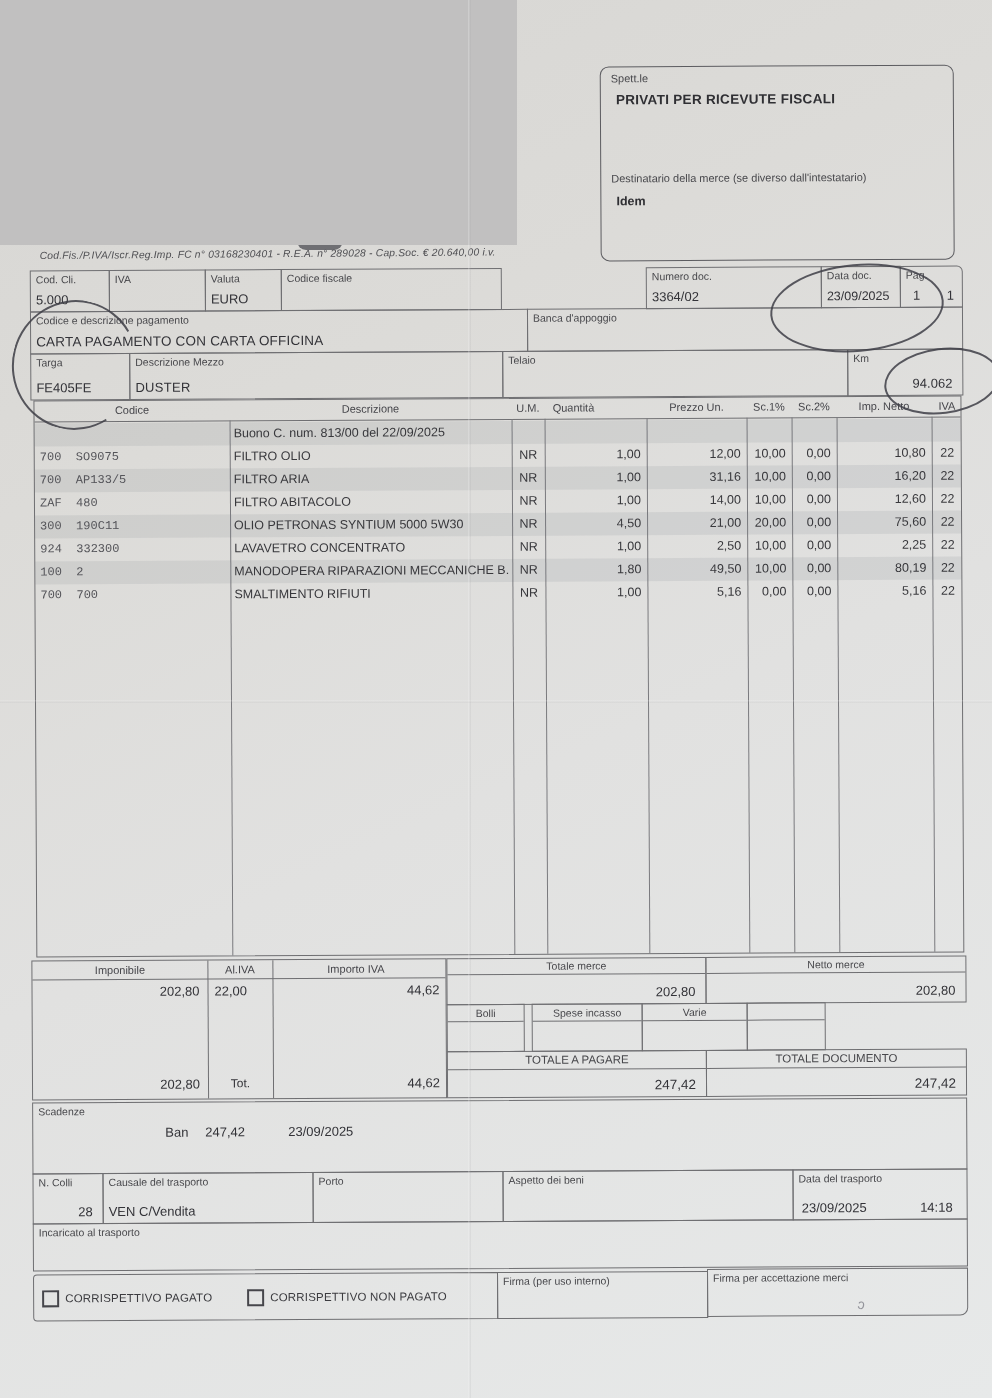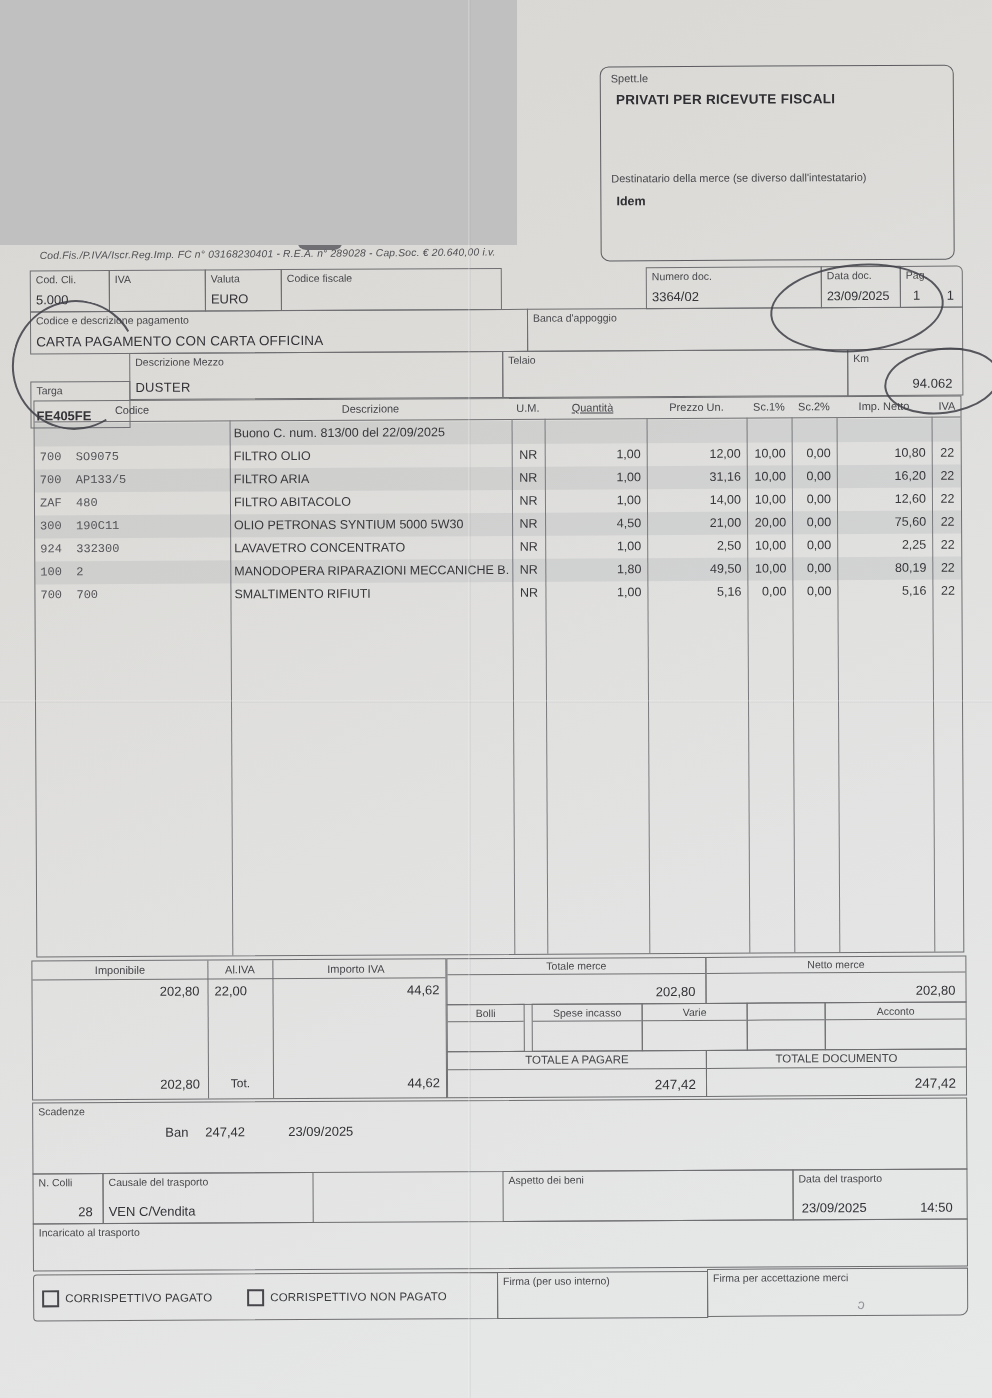--- a/index.html
+++ b/index.html
@@ -6,21 +6,21 @@
   body{width:992px;height:1398px;overflow:hidden;font-family:"Liberation Sans",sans-serif;}
   .scan{position:relative;width:992px;height:1398px;overflow:hidden;
         background:linear-gradient(155deg,#d7d6d3 0%,#dcdbd8 28%,#e1e1e0 55%,#e7e9e9 100%);}
   .form{position:absolute;inset:0;transform:rotate(-0.3deg);}
   
   .bx{position:absolute;border:1px solid #6f6f72;box-sizing:border-box;}
   .lb{position:absolute;top:2px;left:5px;font-size:10.5px;color:#48484c;white-space:nowrap;}
   .lbc{position:absolute;top:2px;left:0;right:0;text-align:center;font-size:10.5px;color:#48484c;white-space:nowrap;}
   .vl{position:absolute;bottom:4px;left:5px;font-size:13px;color:#333338;white-space:nowrap;}
   .vr{left:auto;right:10px;}
-  .bold{font-weight:bold;}
+  .bold{font-weight:normal;}
   
   .redact{position:absolute;left:0;top:0;width:517px;height:245px;background:#c1c0c0;z-index:6;}
   .smudge{position:absolute;left:297px;top:241px;width:46px;height:9px;background:#54545a;
           border-radius:0 0 18px 18px;opacity:.8;z-index:5;}
   
   .recip{position:absolute;left:603px;top:67px;width:354px;height:195px;border:1.5px solid #5c5c60;
          border-radius:9px;box-sizing:border-box;}
   .recip .sal{position:absolute;top:5px;left:10px;font-size:11px;color:#48484c;}
   .recip .nm{position:absolute;top:25px;left:15px;font-size:13.5px;font-weight:bold;color:#2f2f33;letter-spacing:.3px;}
   .recip .dl{position:absolute;top:105px;left:10px;font-size:11px;color:#48484c;}
@@ -109,42 +109,42 @@
     </div>
 
     <div class="bx" style="left:32px;top:309px;width:498px;height:43px;">
       <span class="lb">Codice e descrizione pagamento</span>
       <span class="vl" style="font-size:13.5px;letter-spacing:.2px;">CARTA PAGAMENTO CON CARTA OFFICINA</span>
     </div>
     <div class="bx" style="left:529px;top:309px;width:436px;height:43px;">
       <span class="lb">Banca d'appoggio</span>
     </div>
 
-    <div class="bx" style="left:32px;top:351px;width:100px;height:47px;margin-top:28px;">
+    <div class="bx" style="left:32px;top:351px;width:100px;height:47px;">
       <span class="lb">Targa</span>
       <span class="vl bold">FE405FE</span>
     </div>
     <div class="bx" style="left:131px;top:351px;width:374px;height:47px;">
       <span class="lb">Descrizione Mezzo</span>
       <span class="vl" style="letter-spacing:.3px;">DUSTER</span>
     </div>
     <div class="bx" style="left:504px;top:351px;width:346px;height:47px;">
       <span class="lb">Telaio</span>
     </div>
     <div class="bx" style="left:849px;top:351px;width:116px;height:47px;">
       <span class="lb">Km</span>
       <span class="vl vr">94.062</span>
     </div>
 
     <div class="itable">
       <div class="ithead">
         <span style="left:0;width:195px;">Codice</span>
         <span style="left:195px;width:282px;">Descrizione</span>
         <span style="left:477px;width:33px;">U.M.</span>
-        <span style="left:507px;width:102px;text-decoration:underline;">Quantità</span>
+        <span style="left:488px;width:102px;">Quantità</span>
         <span style="left:612px;width:100px;">Prezzo Un.</span>
         <span style="left:712px;width:45px;">Sc.1%</span>
         <span style="left:757px;width:45px;">Sc.2%</span>
         <span style="left:802px;width:95px;">Imp. Netto</span>
         <span style="left:897px;width:31px;">IVA</span>
       </div>
       <div class="vln" style="left:195px;"></div>
       <div class="vln" style="left:477px;"></div>
       <div class="vln" style="left:510px;"></div>
       <div class="vln" style="left:612px;"></div>
@@ -269,24 +269,20 @@
       <div class="hline" style="top:16px;"></div>
       <span class="lbc">Spese incasso</span>
     </div>
     <div class="bx" style="left:640px;top:1004px;width:106px;height:48px;">
       <div class="hline" style="top:16px;"></div>
       <span class="lbc">Varie</span>
     </div>
     <div class="bx" style="left:745px;top:1004px;width:79px;height:48px;">
       <div class="hline" style="top:16px;"></div>
     </div>
-    <div class="bx" style="left:823px;top:1004px;width:142px;height:48px;">
-      <div class="hline" style="top:16px;"></div>
-      <span class="lbc">Acconto</span>
-    </div>
 
     <div class="bx" style="left:445px;top:1051px;width:260px;height:47px;">
       <div class="hline" style="top:17px;"></div>
       <span class="lbc" style="font-size:11.5px;">TOTALE A PAGARE</span>
       <span class="vl vr" style="font-size:13.5px;">247,42</span>
     </div>
     <div class="bx" style="left:704px;top:1051px;width:261px;height:47px;">
       <div class="hline" style="top:17px;"></div>
       <span class="lbc" style="font-size:11.5px;">TOTALE DOCUMENTO</span>
       <span class="vl vr" style="font-size:13.5px;">247,42</span>
@@ -300,27 +296,30 @@
     </div>
 
     <div class="bx" style="left:30px;top:1171px;width:71px;height:51px;">
       <span class="lb">N. Colli</span>
       <span class="vl vr">28</span>
     </div>
     <div class="bx" style="left:100px;top:1171px;width:211px;height:51px;">
       <span class="lb">Causale del trasporto</span>
       <span class="vl">VEN C/Vendita</span>
     </div>
+    <div class="bx" style="left:310px;top:1171px;width:191px;height:51px;">
+      <span class="lb">Porto</span>
+    </div>
     <div class="bx" style="left:500px;top:1171px;width:291px;height:51px;">
       <span class="lb">Aspetto dei beni</span>
     </div>
     <div class="bx" style="left:790px;top:1171px;width:175px;height:51px;">
       <span class="lb">Data del trasporto</span>
       <span class="vl" style="left:8px;">23/09/2025</span>
-      <span class="vl" style="left:auto;right:14px;">14:50</span>
+      <span class="vl" style="left:auto;right:14px;">14:18</span>
     </div>
 
     <div class="bx" style="left:30px;top:1221px;width:935px;height:48px;">
       <span class="lb">Incaricato al trasporto</span>
     </div>
 
     <div class="bx" style="left:30px;top:1272px;width:465px;height:47px;border-radius:4px 0 0 4px;">
       <span class="ckb" style="left:8px;"></span>
       <span class="cklb" style="left:31px;">CORRISPETTIVO PAGATO</span>
       <span class="ckb" style="left:213px;"></span>

